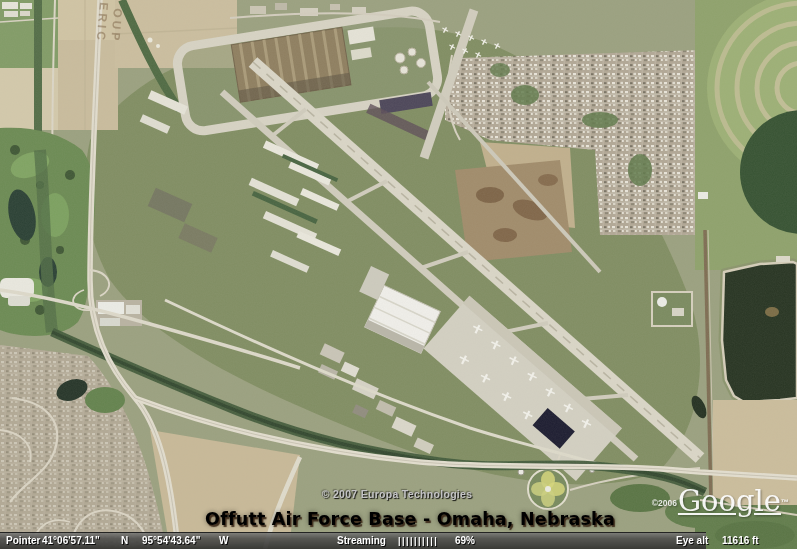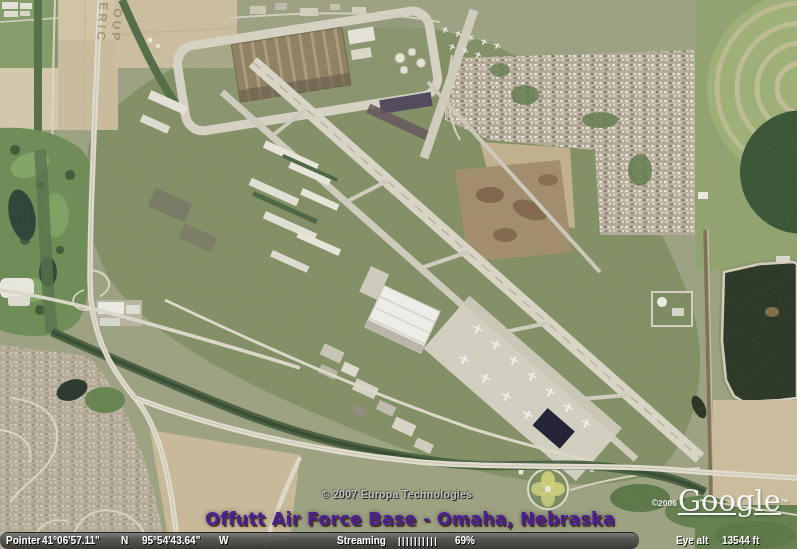--- a/index.html
+++ b/index.html
@@ -4,30 +4,30 @@
 <style>
   html,body{margin:0;padding:0;background:#222;}
   .screen{position:relative;width:797px;height:549px;overflow:hidden;background:#8e9873;
           font-family:"Liberation Sans",sans-serif;}
   .screen svg{position:absolute;left:0;top:0;display:block;}
   .ovl{position:absolute;pointer-events:none;white-space:nowrap;}
   .europa{left:397px;bottom:49px;transform:translateX(-50%);
           font:bold 10.5px "Liberation Sans",sans-serif;color:#c3c3c5;letter-spacing:.3px;
           text-shadow:1px 1px 1px rgba(0,0,0,.9),-1px -1px 1px rgba(0,0,0,.35);}
   .caption{left:410px;bottom:20px;transform:translateX(-50%);
-          font:bold 17.5px "DejaVu Sans",sans-serif;color:#4c1d95;letter-spacing:.2px;
+          font:bold 17.5px "DejaVu Sans",sans-serif;color:#000000;letter-spacing:.2px;
           text-shadow:1.5px 1.5px 1px rgba(55,35,20,.9),0 0 5px rgba(0,0,0,.45);}
   .google{right:8px;bottom:35px;display:inline-flex;align-items:center;color:rgba(255,255,255,.93);
           text-shadow:1px 1px 2px rgba(0,0,0,.35);}
   .google .gc{font:bold 8.5px "Liberation Sans",sans-serif;margin:3px 1px 0 0;color:rgba(255,255,255,.85);}
   .google .gt{font:normal 29px/26px "DejaVu Serif",serif;text-decoration:underline;}
   .google .gtm{font:bold 8px "Liberation Sans",sans-serif;margin-top:2px;}
-  .status-bar{position:absolute;left:0;bottom:0;width:639px;height:16px;
+  .status-bar{position:absolute;left:0;bottom:0;width:706px;height:16px;
           background:linear-gradient(180deg,rgba(120,120,118,.92) 0%,rgba(80,80,78,.92) 35%,rgba(52,52,50,.94) 100%);
-          border-top:1px solid rgba(30,30,30,.8);border-radius:8px;}
+          border-top:1px solid rgba(30,30,30,.8);}
   .sb{position:absolute;top:2px;font:bold 10px "Liberation Sans",sans-serif;color:#fff;
           text-shadow:1px 1px 0 rgba(0,0,0,.85);white-space:nowrap;}
   .sb-pointer{left:6px;}  .sb-lat{left:42px;}  .sb-lathem{left:121px;}
   .sb-lon{left:142px;}    .sb-lonhem{left:219px;}
   .sb-strlabel{left:337px;} .sb-strbars{left:398px;letter-spacing:1.5px;font-size:9px;top:3px;}
   .sb-strpct{left:455px;}  .sb-eyelabel{left:645px;padding-left:31px;} .sb-eyeval{left:722px;}
 </style>
 </head>
 <body>
 
@@ -305,16 +305,16 @@
   <div class="status-bar">
     <span class="sb sb-pointer">Pointer</span>
     <span class="sb sb-lat">41°06'57.11"</span>
     <span class="sb sb-lathem">N</span>
     <span class="sb sb-lon">95°54'43.64"</span>
     <span class="sb sb-lonhem">W</span>
     <span class="sb sb-strlabel">Streaming</span>
     <span class="sb sb-strbars">||||||||||</span>
     <span class="sb sb-strpct">69%</span>
     <span class="sb sb-eyelabel">Eye alt</span>
-    <span class="sb sb-eyeval">13544 ft</span>
+    <span class="sb sb-eyeval">11616 ft</span>
   </div>
 
 </div>
 
 </body></html>

